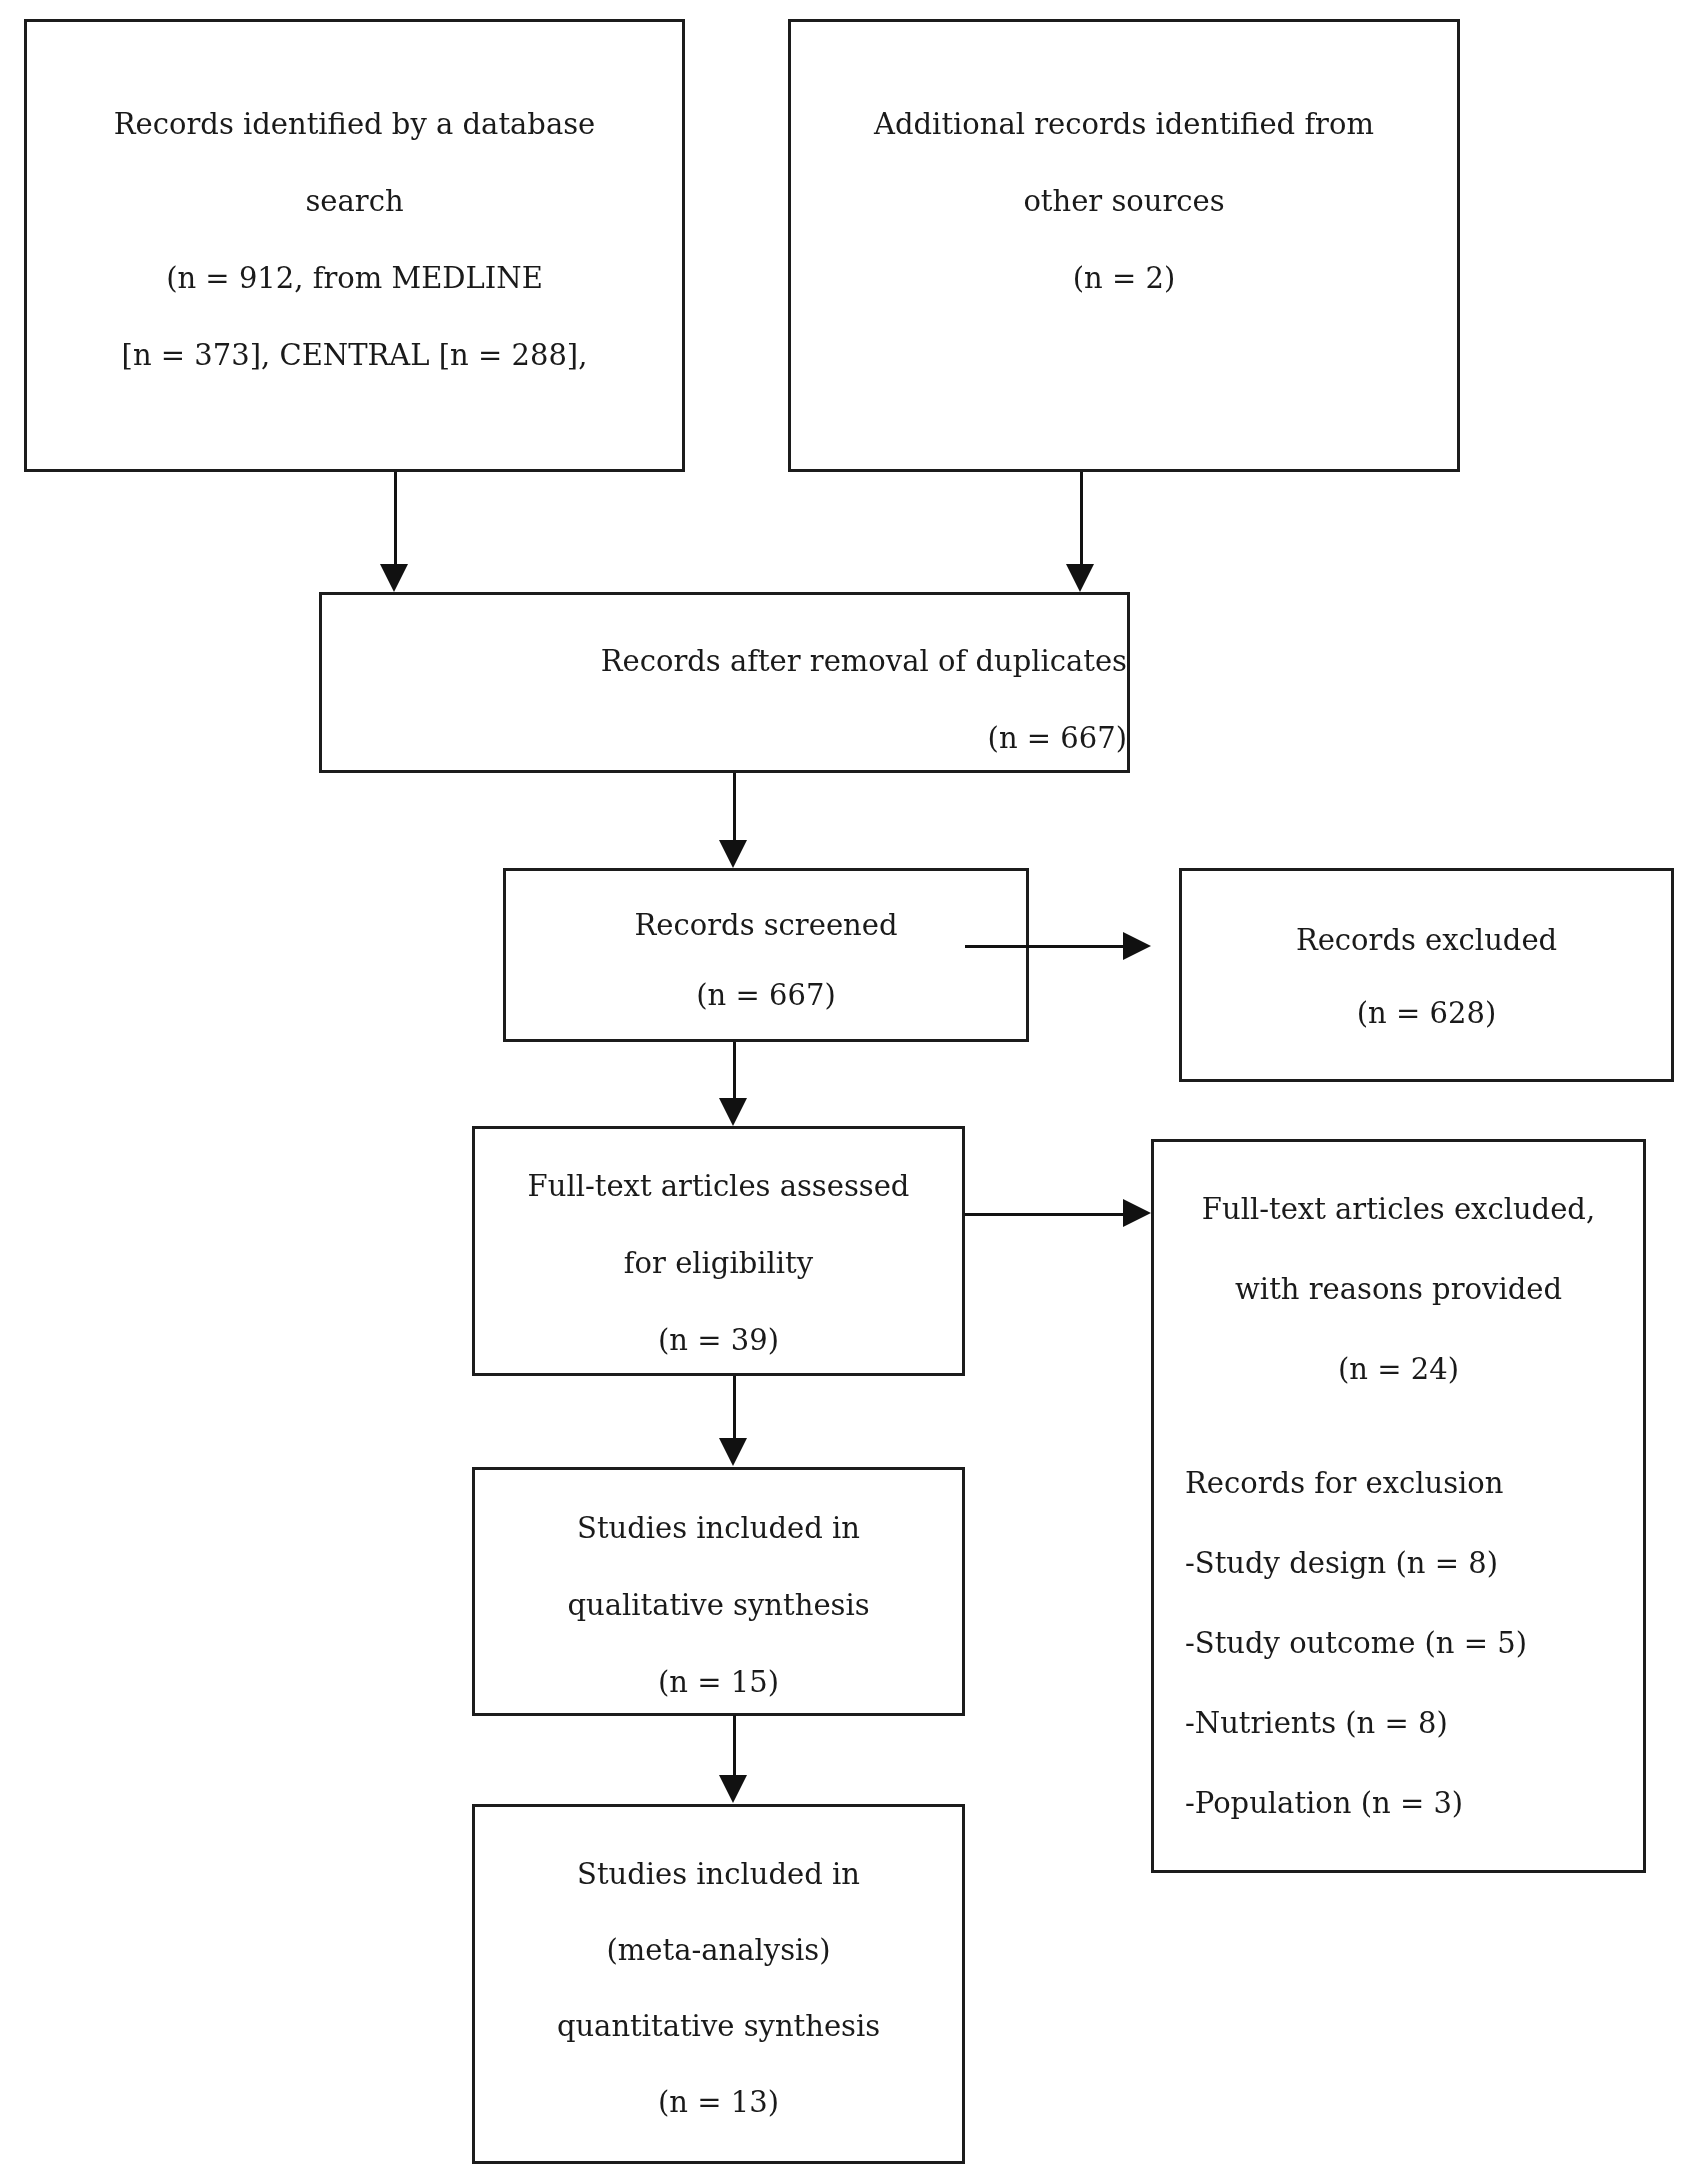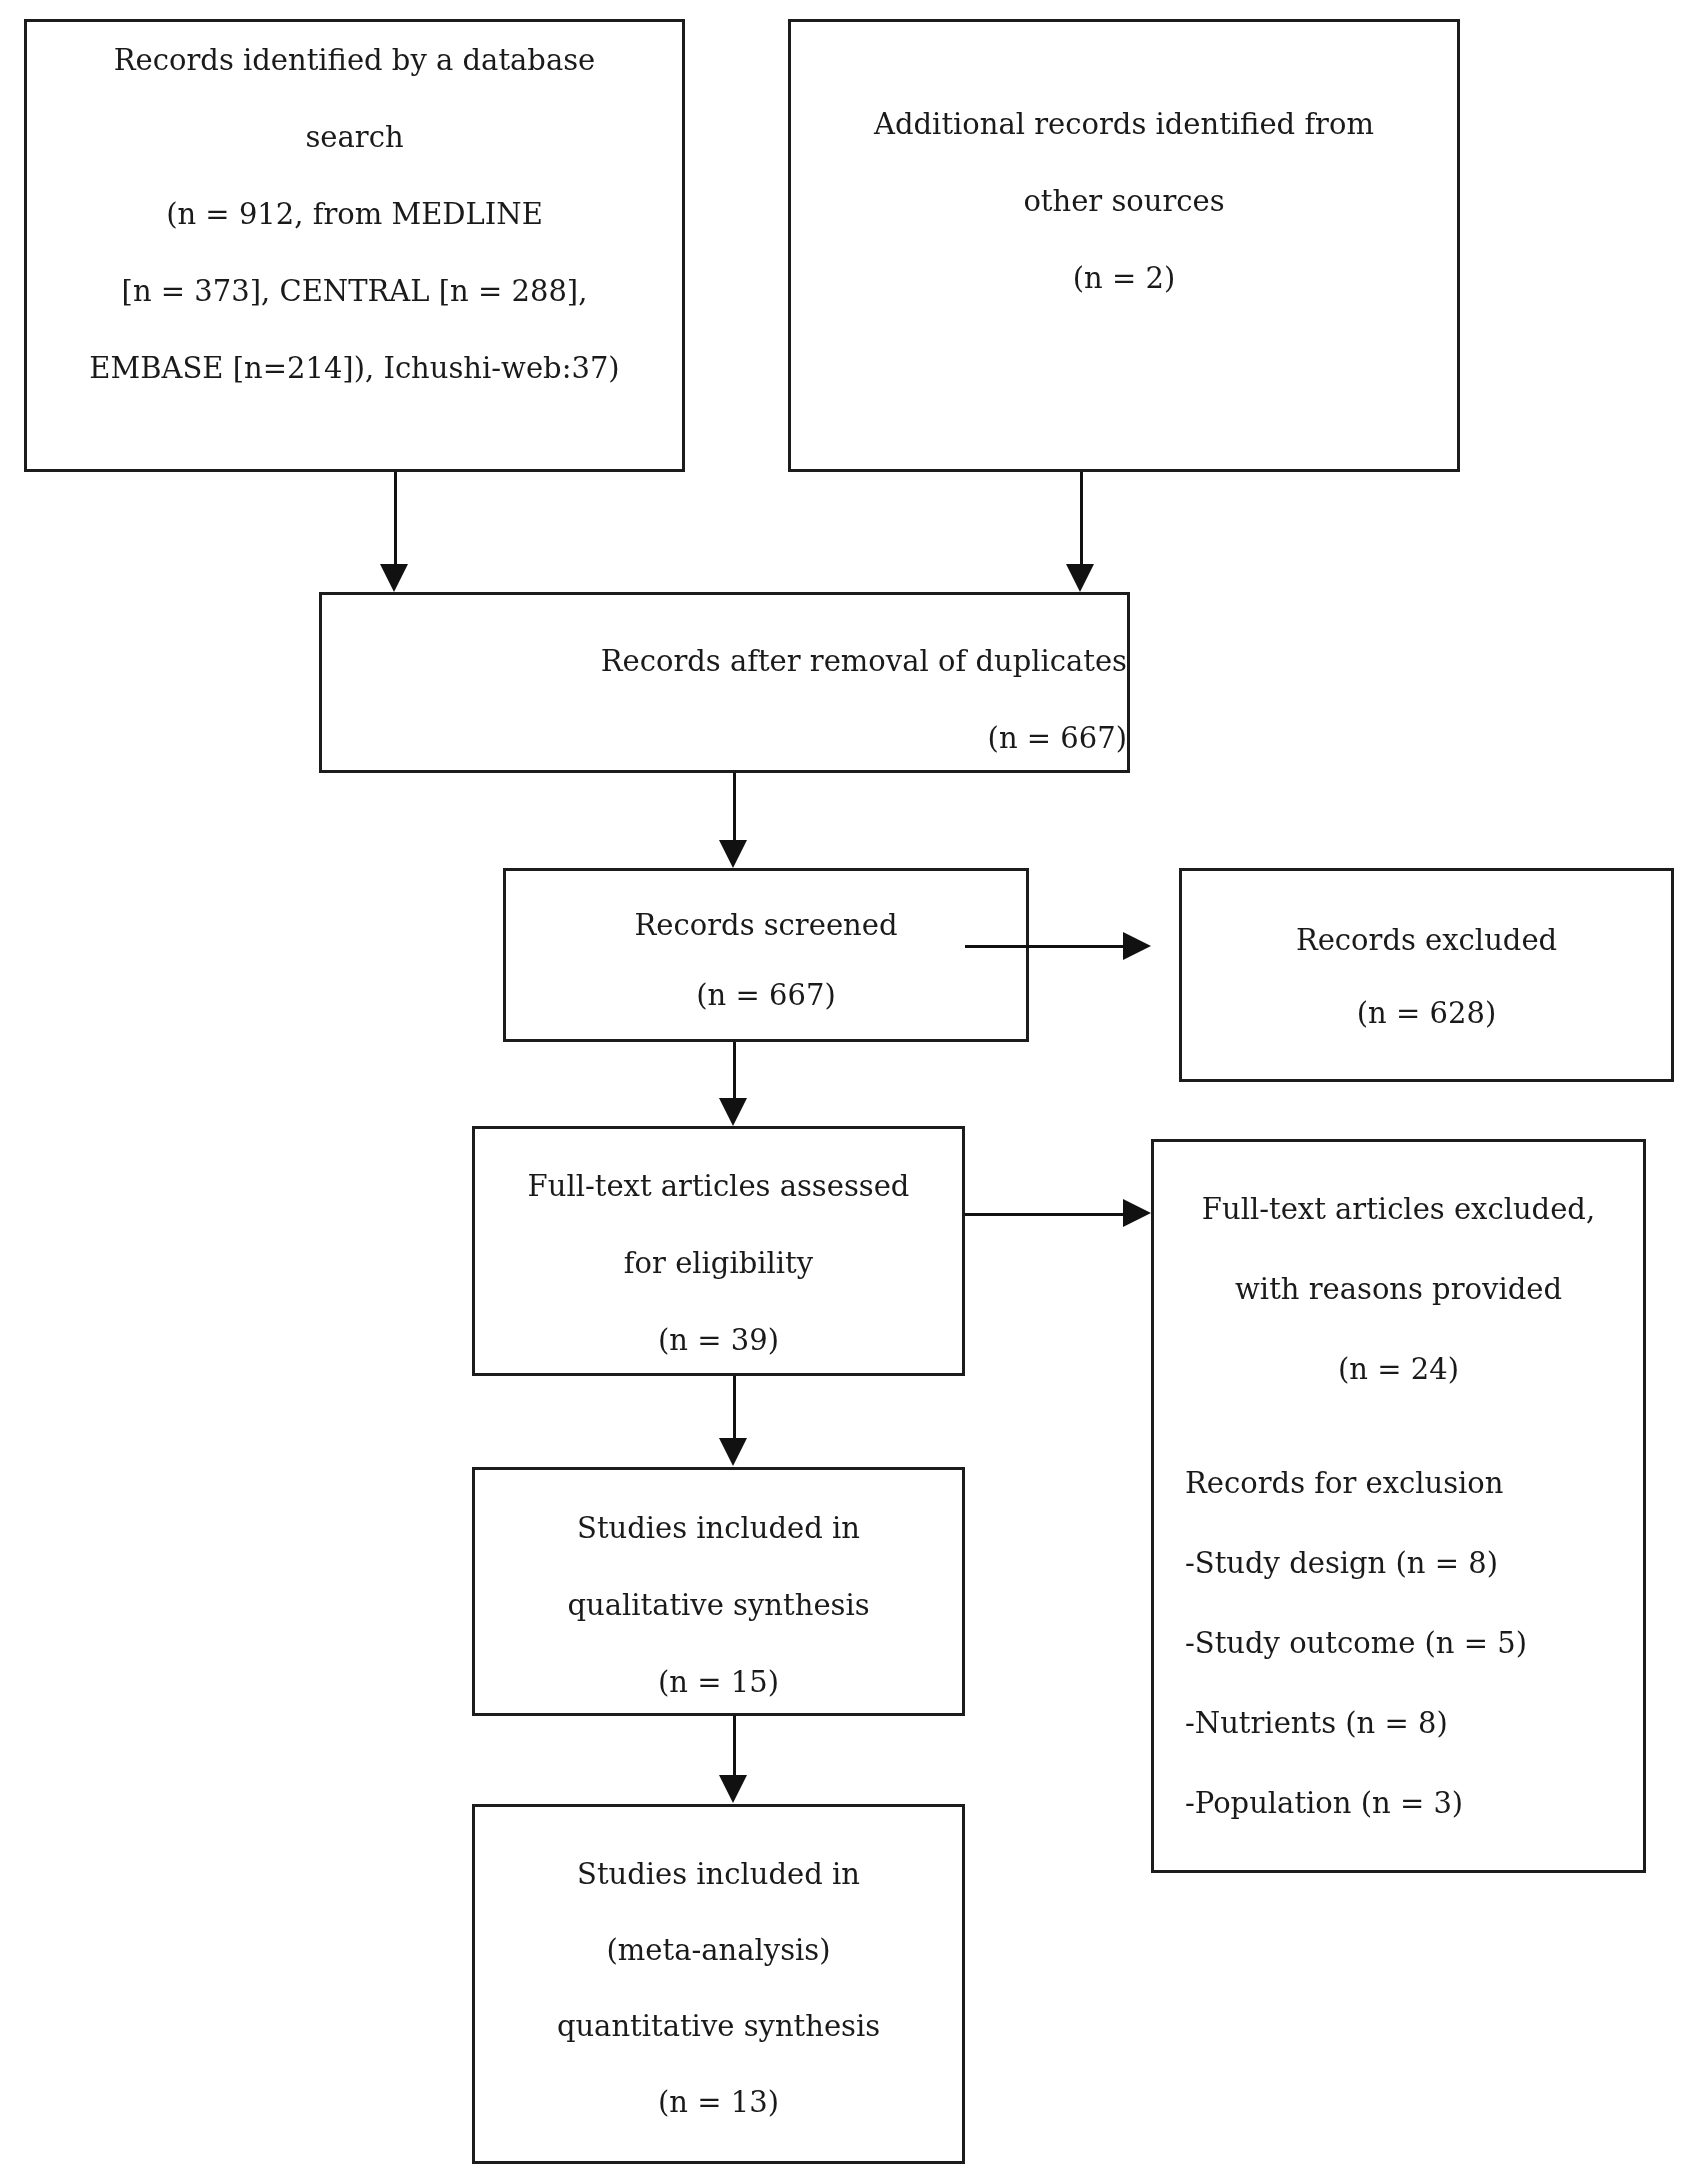--- a/index.html
+++ b/index.html
@@ -19,21 +19,21 @@
     position: absolute;
     border: 3.2px solid #1c1c1c;
     background: #ffffff;
     box-sizing: border-box;
     text-align: center;
     font-size: 29px;
   }
   .box .line { white-space: nowrap; }
 
   
-  .box-a { line-height: 77px; }
+  .box-a { line-height: 77px; padding-top: 64px; }
   .box-b { line-height: 77px; padding-top: 64px; }
   .box-c { line-height: 77px; padding-top: 28px; text-align: right; }
   .box-d { line-height: 70px; padding-top: 19px; }
   .box-e { line-height: 73px; padding-top: 33px; }
   .box-f { line-height: 77px; padding-top: 19px; }
   .box-g { line-height: 80px; padding-top: 27px; }
   .box-h { line-height: 77px; padding-top: 20.4px; }
   .box-i { line-height: 76px; padding-top: 29px; }
 
   .g-spacer { height: 34px; }
@@ -72,21 +72,20 @@
 </head>
 <body>
 
 <div class="canvas">
 
   <div class="box box-a" style="left:24px; top:19px; width:661px; height:453px;">
     <div class="line">Records identified by a database</div>
     <div class="line">search</div>
     <div class="line">(n = 912, from MEDLINE</div>
     <div class="line">[n = 373], CENTRAL [n = 288],</div>
-    <div class="line">EMBASE [n=214]), Ichushi-web:37)</div>
   </div>
 
   <div class="box box-b" style="left:788px; top:19px; width:672px; height:453px;">
     <div class="line">Additional records identified from</div>
     <div class="line">other sources</div>
     <div class="line">(n = 2)</div>
   </div>
 
   <div class="box box-c" style="left:319px; top:592px; width:811px; height:181px;">
     <div class="line">Records after removal of duplicates</div>

